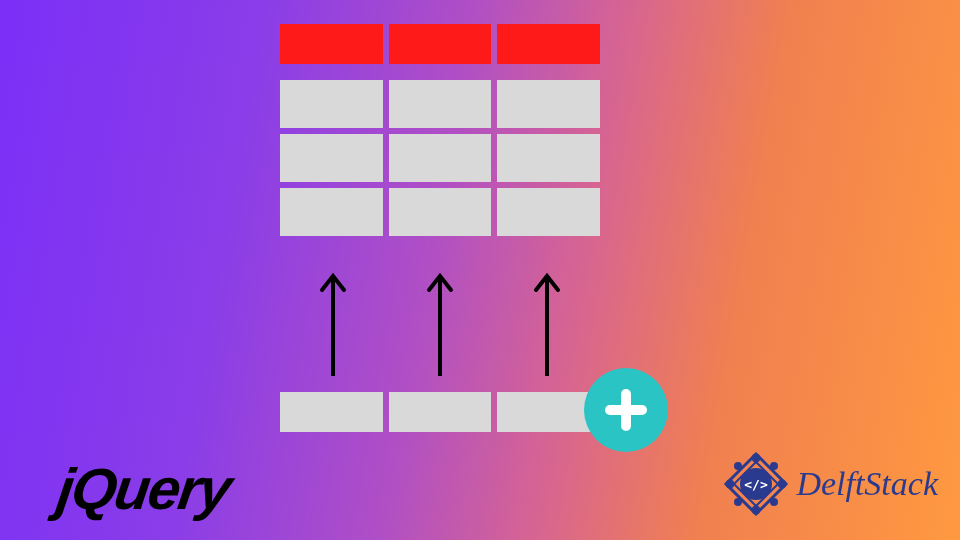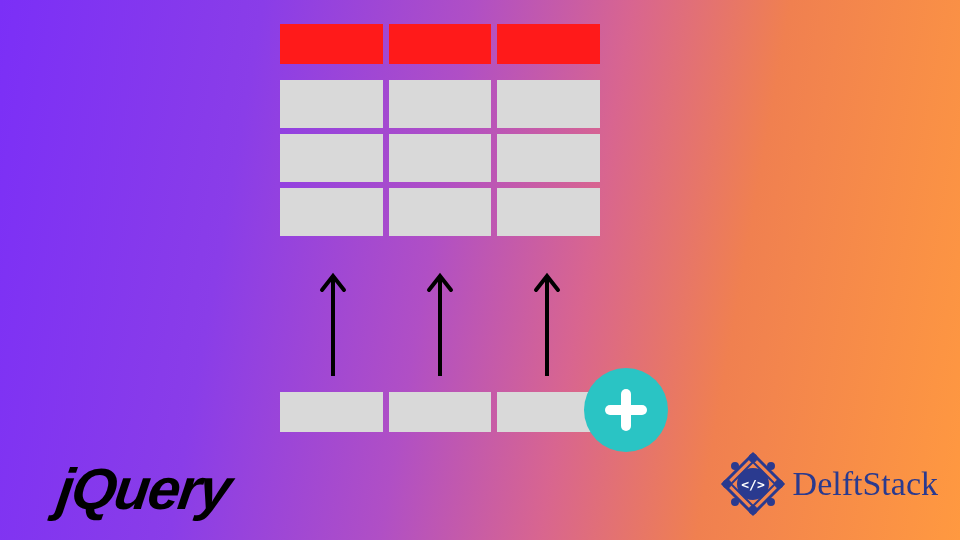--- a/index.html
+++ b/index.html
@@ -92,20 +92,21 @@
   .delft-logo {
     position: absolute;
     right: 22px;
     bottom: 22px;
     display: flex;
     align-items: center;
     gap: 6px;
   }
   .delft-text {
     font-family: Georgia, "Times New Roman", serif;
+    font-style: italic;
     font-size: 34px;
     color: #2a3a8f;
     font-weight: 500;
   }
   .delft-mark {
     width: 68px;
     height: 68px;
     position: relative;
     display: flex;
     align-items: center;

